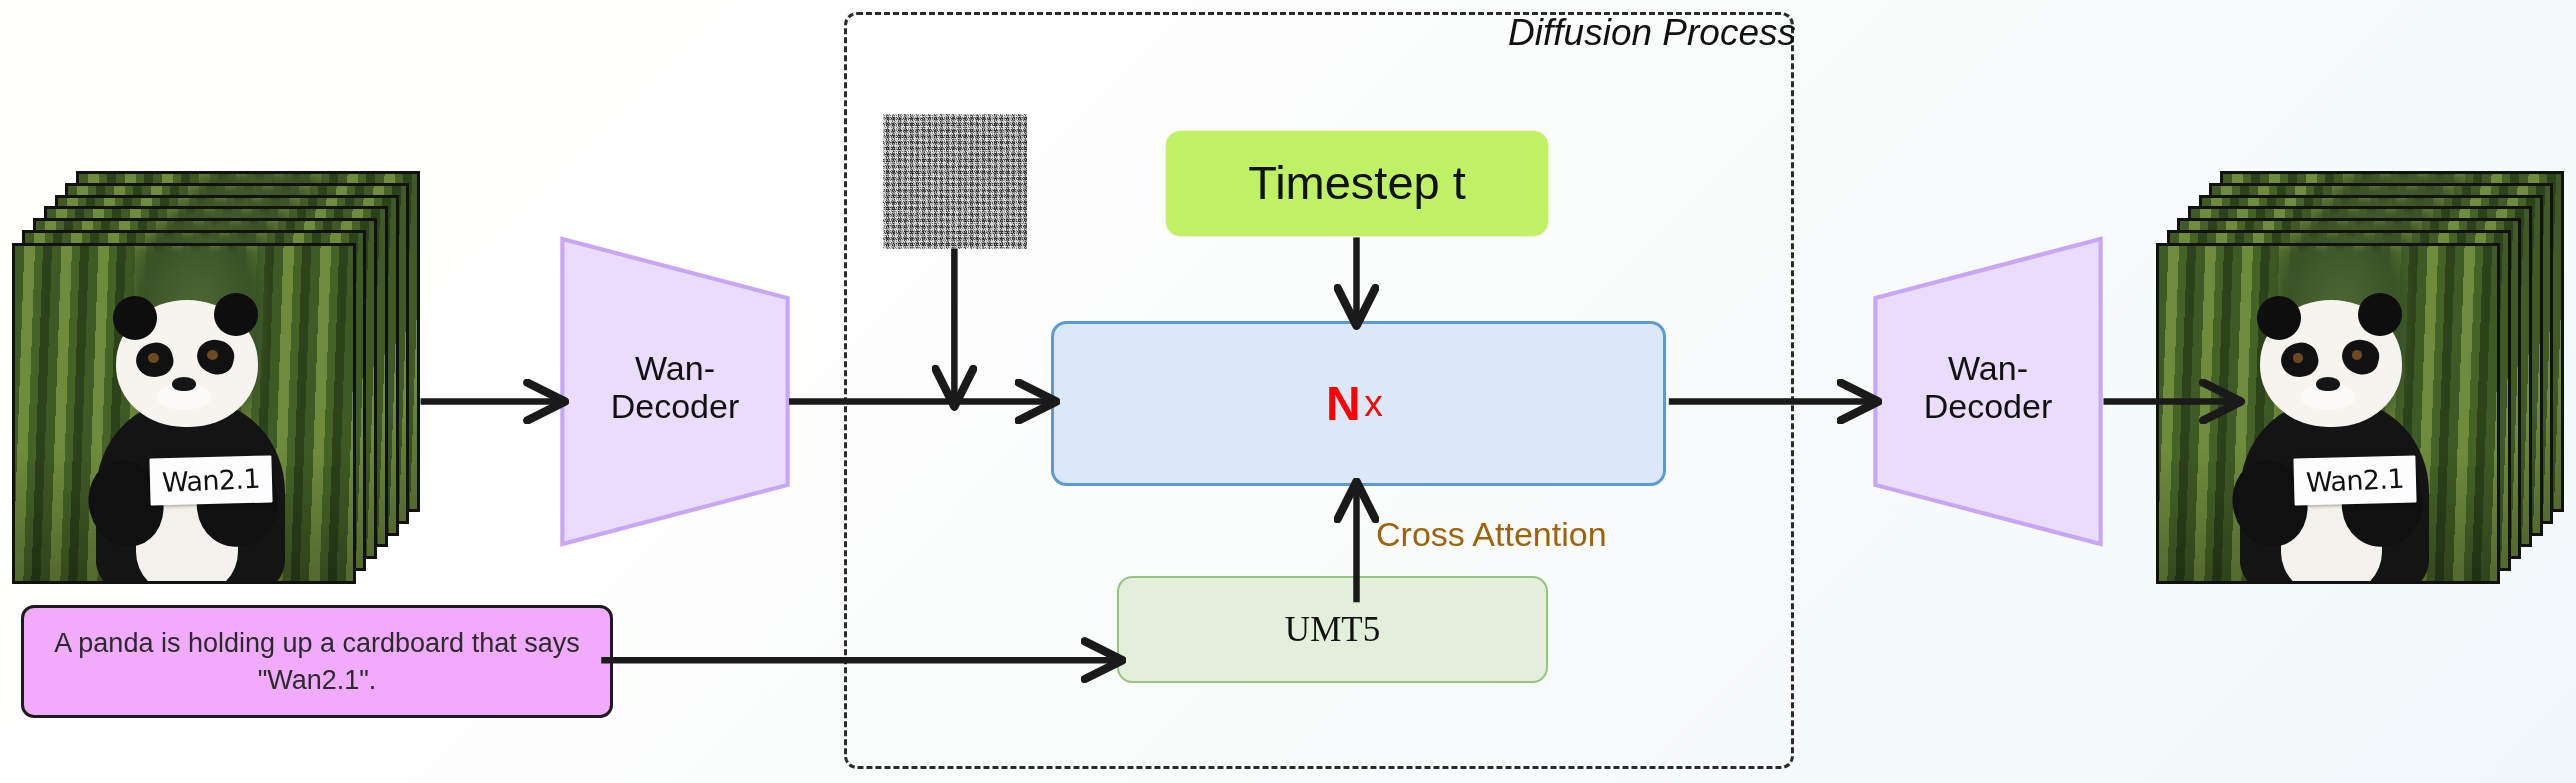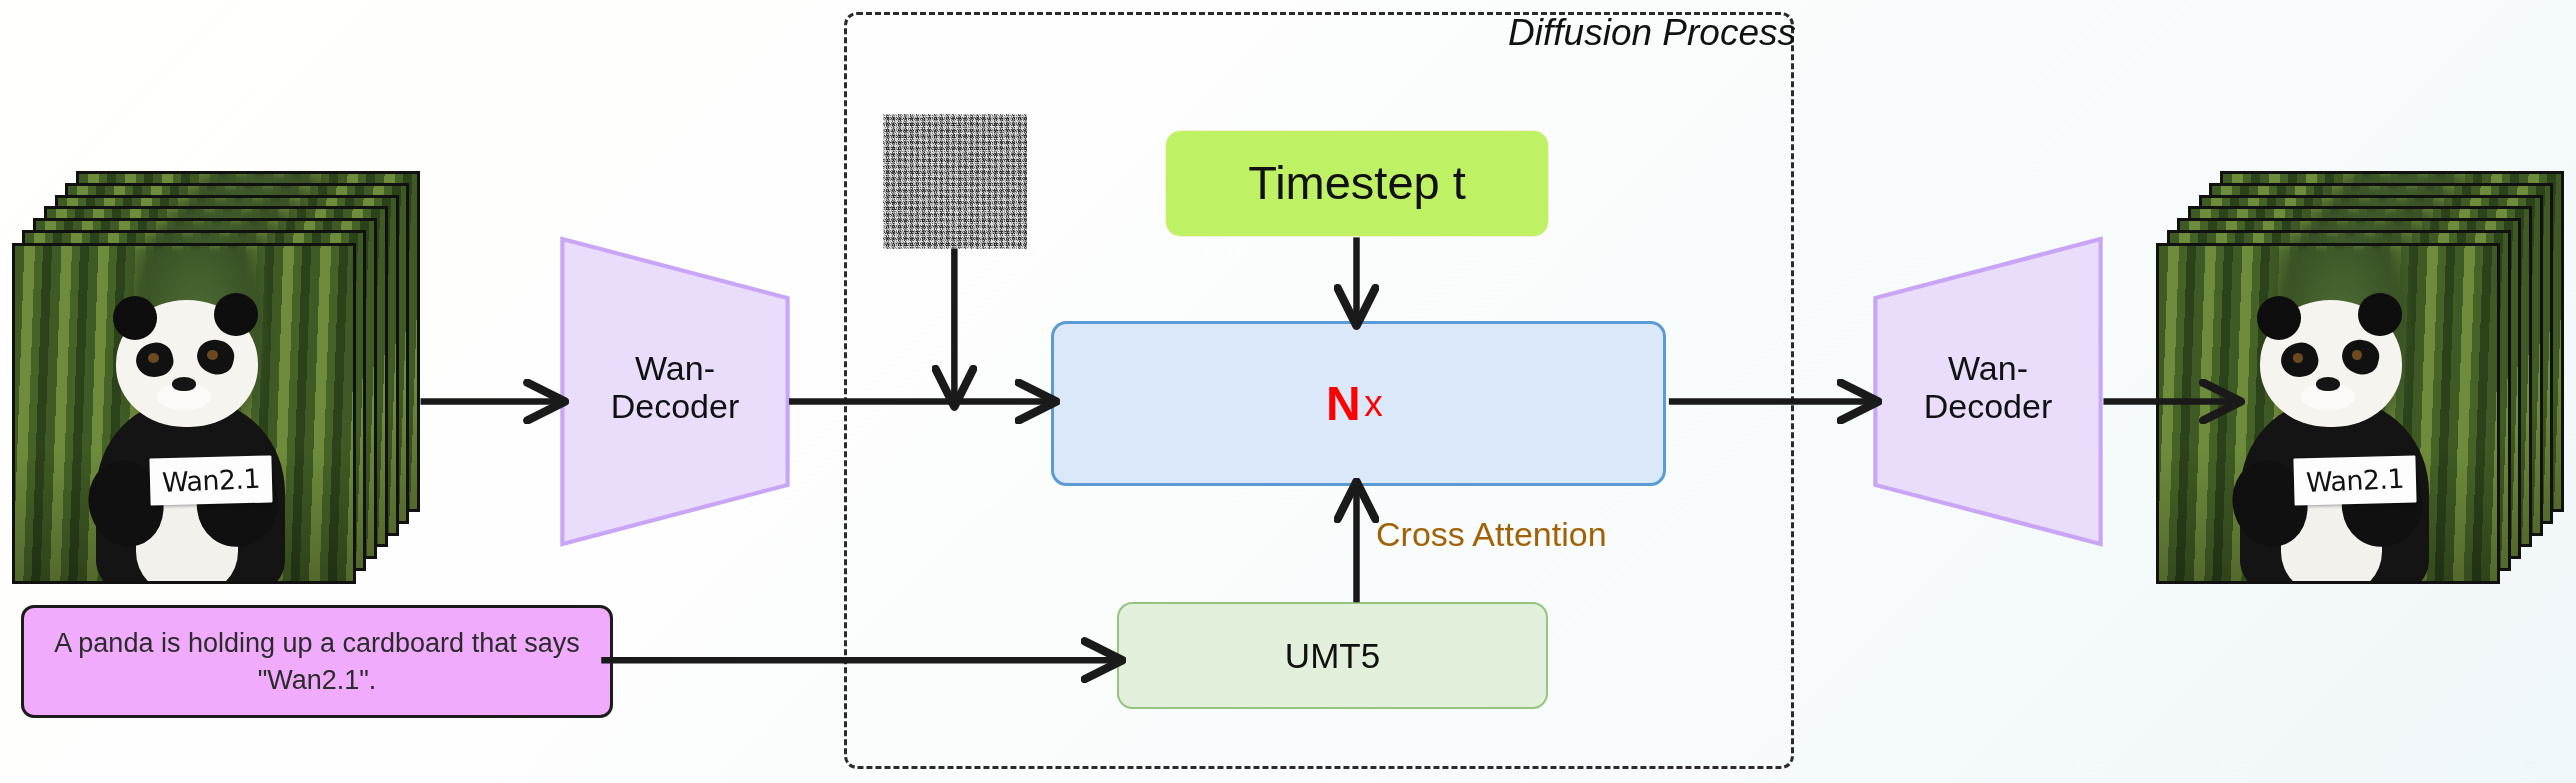--- a/index.html
+++ b/index.html
@@ -32,22 +32,22 @@
     left:1165px;top:130px;width:384px;height:107px;
     background:#bef264;border:1.8px solid #faeed9;color:#111;font-size:47px;
   }
   .ditblocks{
     left:1051px;top:321px;width:615px;height:165px;
     background:#dbe8f9;border:3px solid #5b9bd5;color:#111;font-size:48px;
   }
   .ditblocks .n{color:#ff0000;font-weight:bold;}
   .ditblocks .x{color:#ff0000;font-size:37px;margin:0 8.3px 0 3.5px;}
   .umt5{
-    left:1117px;top:602px;width:431px;height:107px;
-    background:#e2efda;border:2.4px solid #94c47d;color:#111;font-size:35px;
+    left:1117px;top:576px;width:431px;height:107px;
+    background:#e2efda;border:2.4px solid #94c47d;color:#111;font-size:35px;font-family:Liberation Serif, serif;
   }
 
   
   .promptbox{
     left:7px;top:605px;width:592px;height:113px;
     box-sizing:border-box;background:#f0abfc;border:3px solid #1c1c1c;
     border-radius:13px;display:flex;align-items:center;justify-content:center;
     font-size:27px;color:#2b2b2b;line-height:1.35;text-align:center;
     padding:0 15.4px;
     margin-left:14px;

